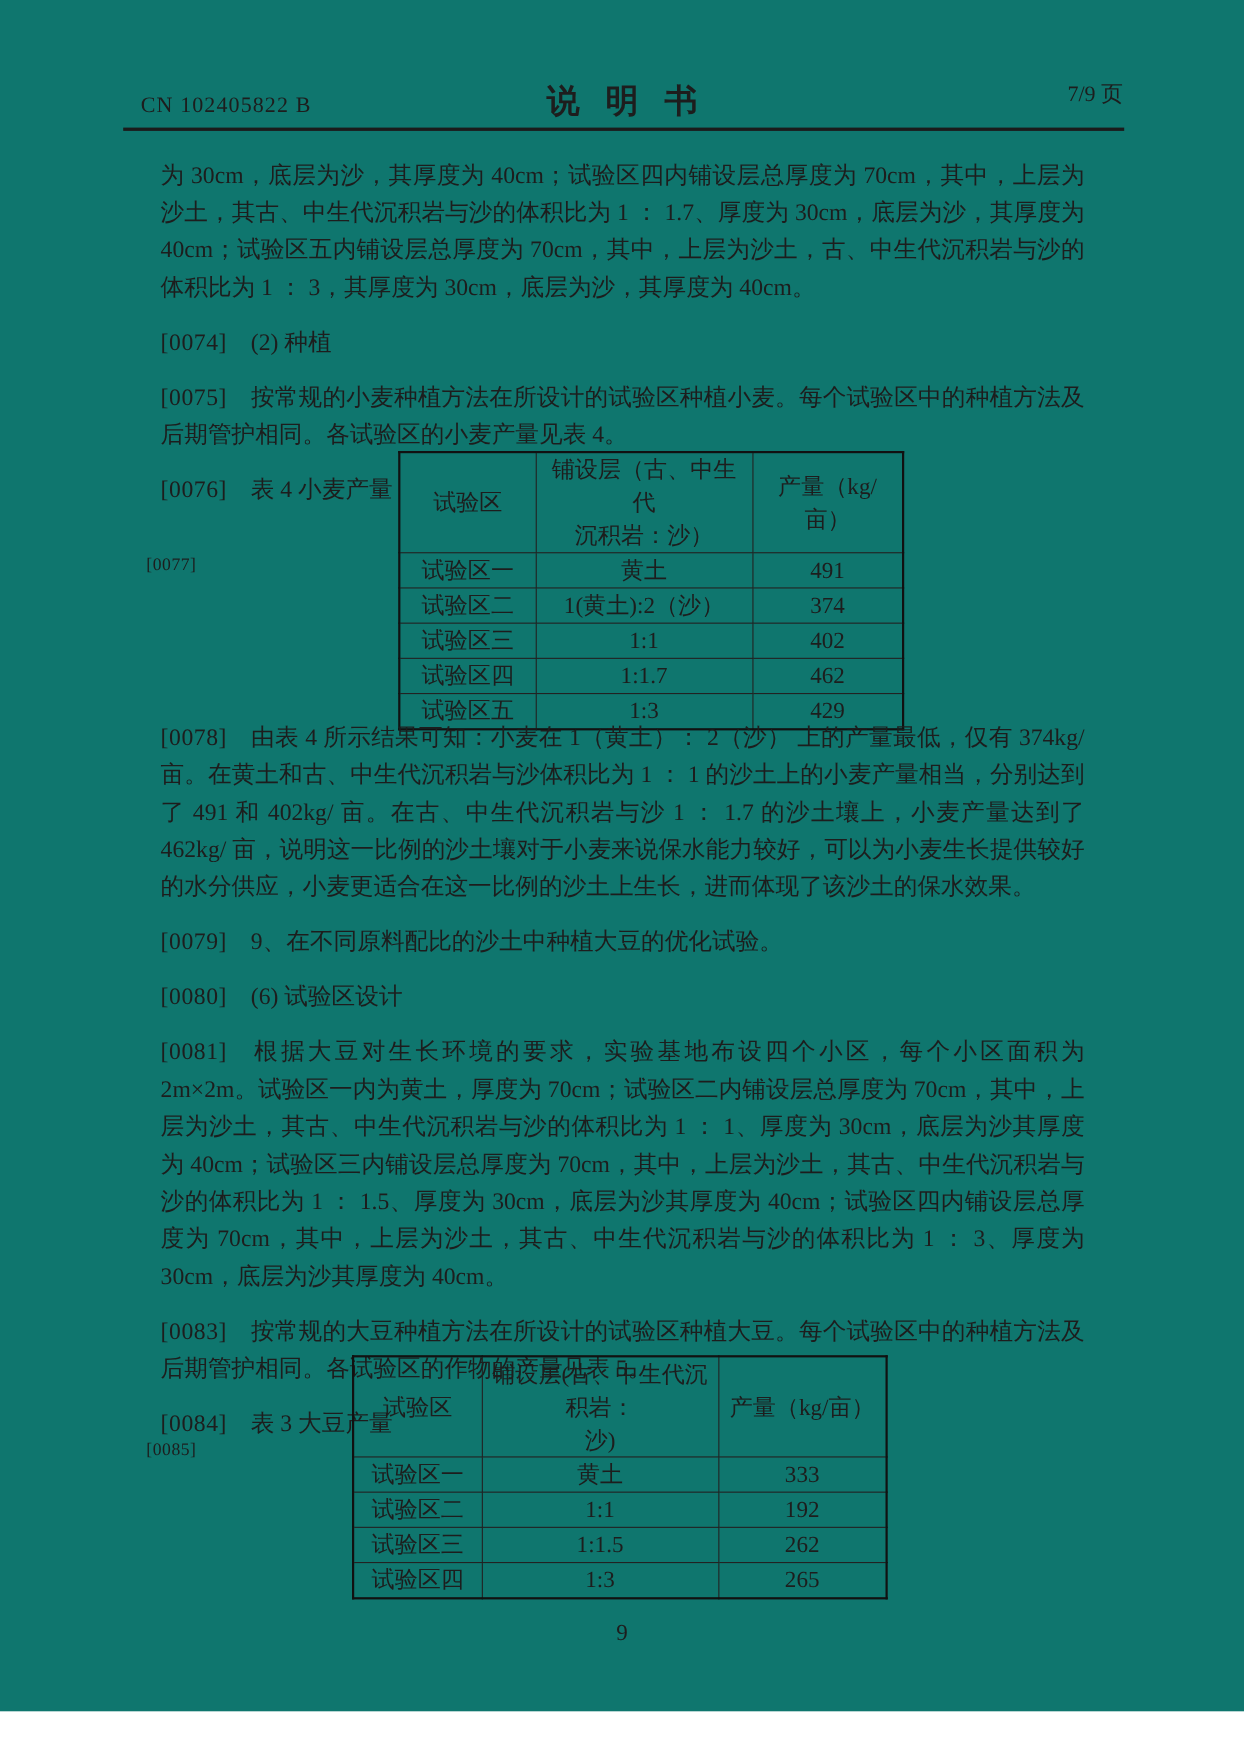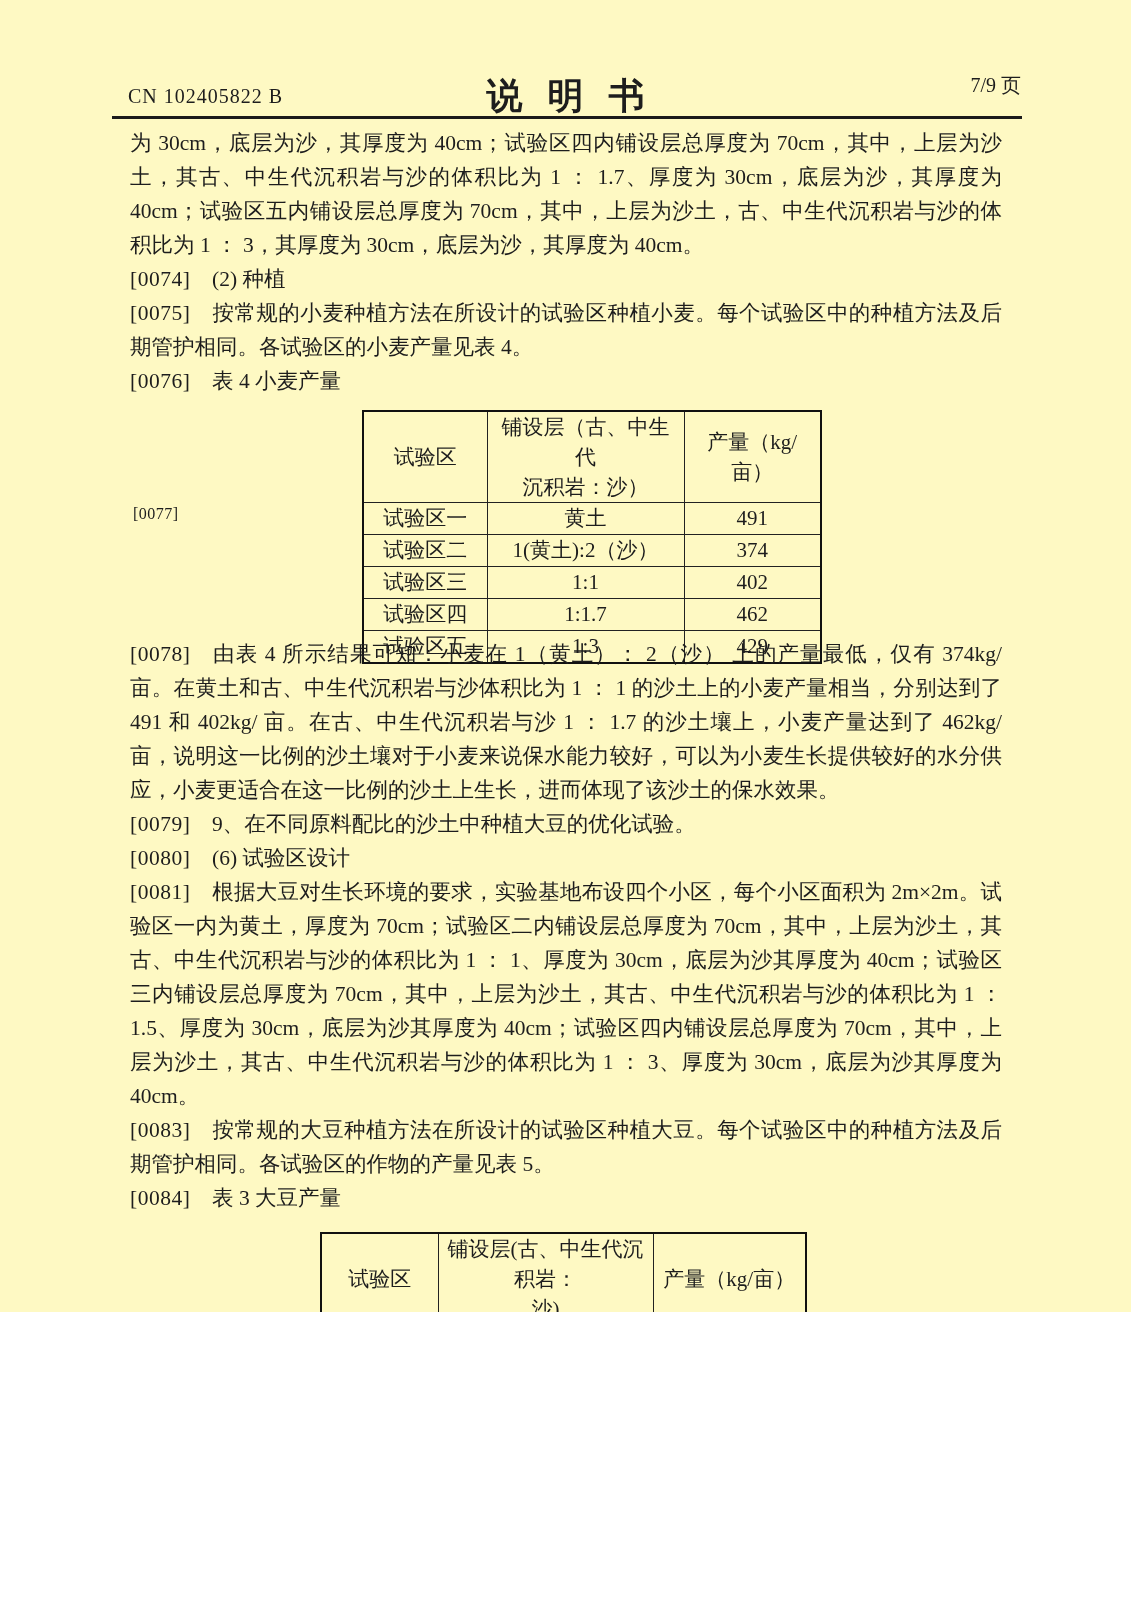--- a/index.html
+++ b/index.html
@@ -1,33 +1,33 @@
 <!DOCTYPE html>
 <html><head>
 <meta charset="utf-8">
 <style>
   html,body{margin:0;padding:0;background:#ffffff;}
   .page{
-    position:relative;width:1131px;height:1312px;background:#fef9c3;
+    position:relative;width:1131px;height:1556px;background:#0f766e;
     font-family:"Liberation Serif","DejaVu Serif",serif;color:#1d1d1d;
     overflow:hidden;
   }
   
   .hdr-doc{position:absolute;left:128px;top:85px;font-size:20px;letter-spacing:1px;}
   .hdr-title{position:absolute;left:0;right:0;top:72px;text-align:center;
-    font-size:36px;font-weight:bold;word-spacing:16px;}
+    font-size:30px;font-weight:bold;word-spacing:16px;}
   .hdr-page{position:absolute;right:110px;top:72px;font-size:20px;}
   .hdr-rule{position:absolute;left:112px;top:116px;width:910px;height:3px;background:#1b1b1b;}
   
   .tblock{position:absolute;left:130px;width:872px;font-size:21.5px;line-height:34px;
     text-align:justify;text-justify:inter-ideograph;}
   #block1{top:126px;}
   #block2{top:637px;}
   #block3{top:1426px;}
-  .para{margin:0;padding:0;}
+  .para{margin:16px;padding:0;}
   .para .lbl{display:inline-block;width:82px;letter-spacing:0.5px;}
   
   .table-wrap{position:absolute;}
   #table4{left:362px;top:410px;}
   #table5{left:320px;top:1232px;}
   table{border-collapse:collapse;table-layout:fixed;font-size:21px;color:#1d1d1d;
     border:2.5px solid #111;}
   th,td{border:1.6px solid #222;text-align:center;vertical-align:middle;
     font-weight:normal;padding:0 4px;overflow:hidden;}
   th{height:62px;line-height:30px;white-space:pre-line;}

